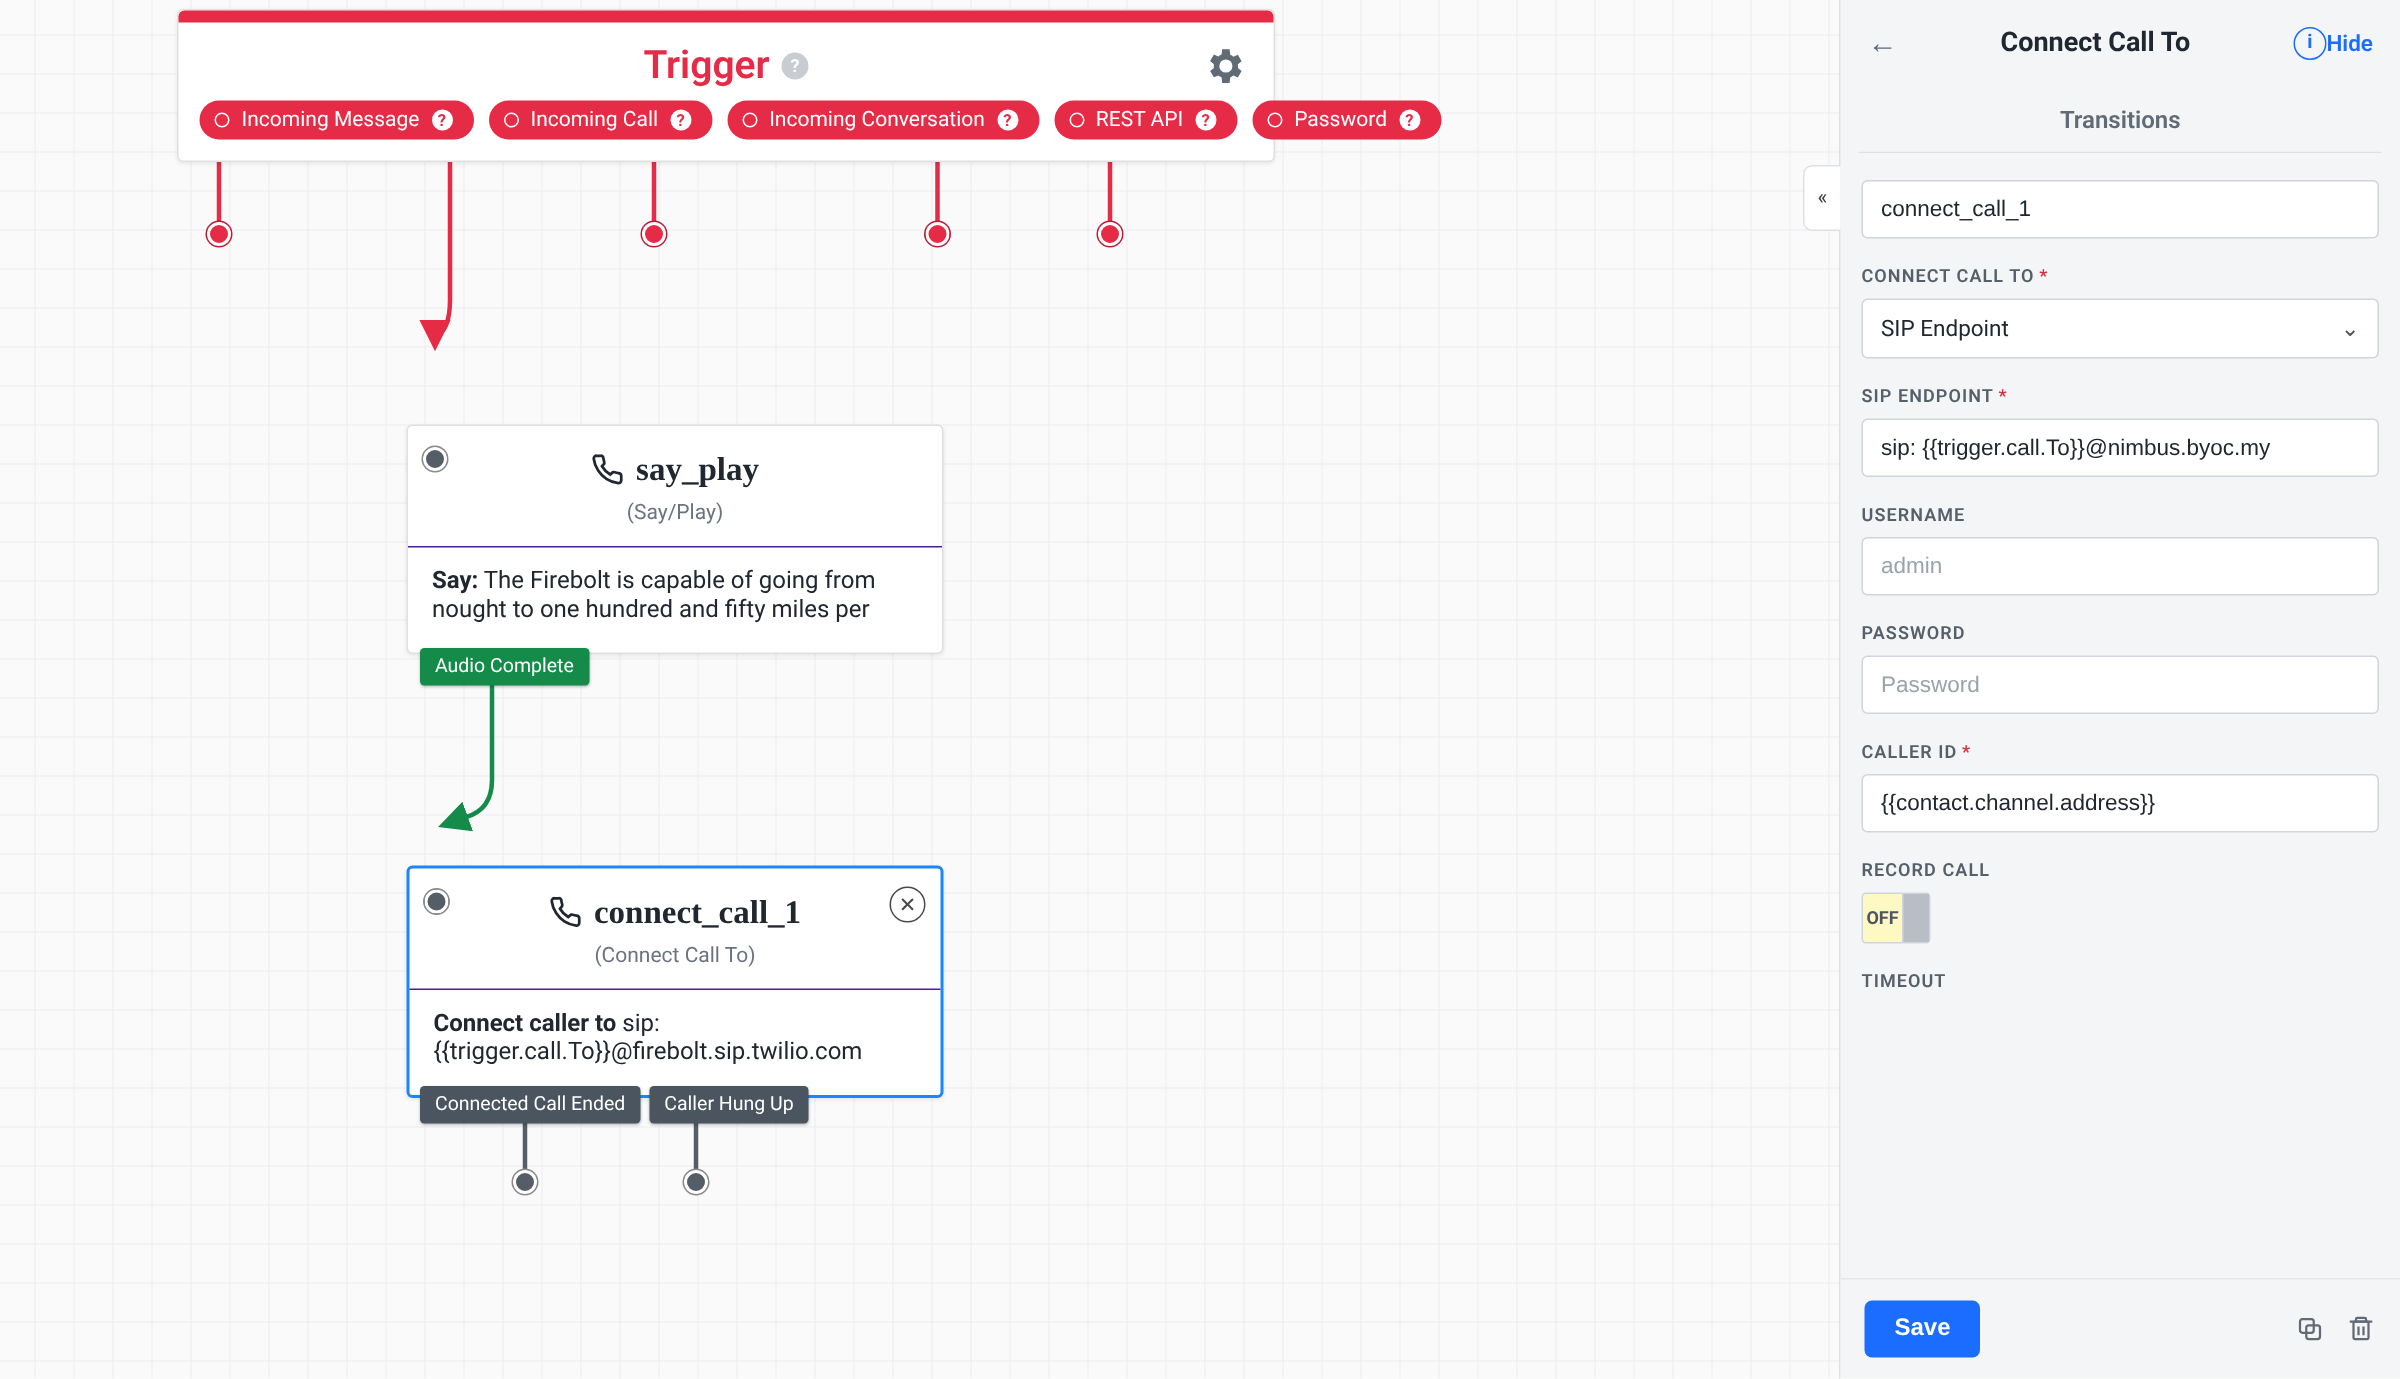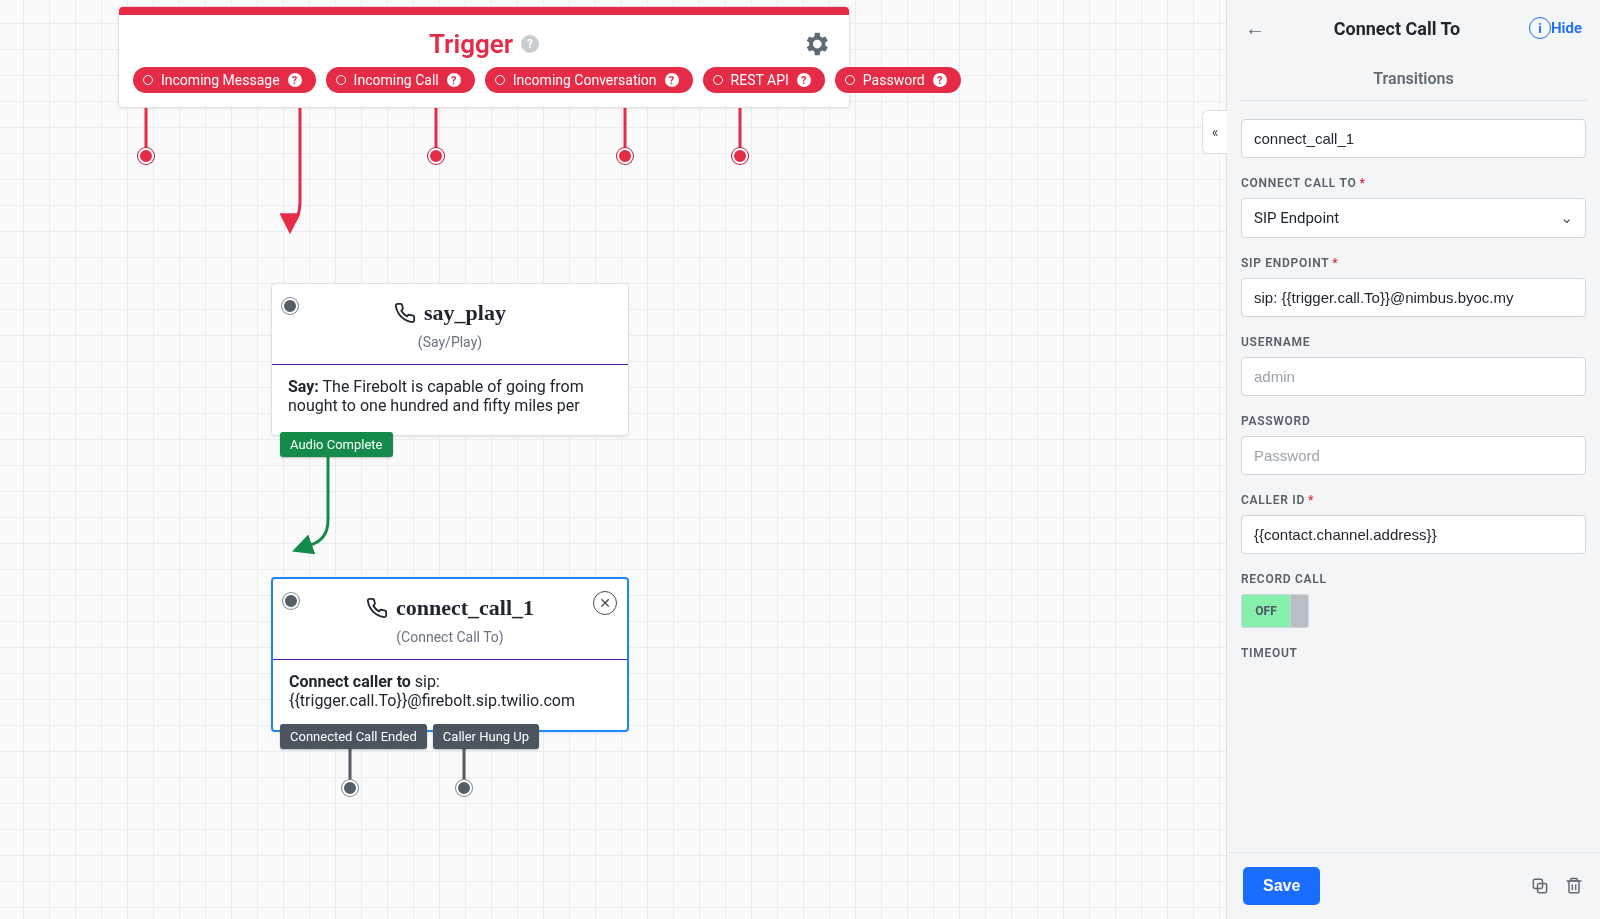--- a/index.html
+++ b/index.html
@@ -122,22 +122,22 @@
   .fld label .req { color:#d92c3c; margin-left:3px; }
   .fld input[type=text], .fld .select {
     width:100%; background:#fff; border:1px solid #cfd5db; border-radius:4px;
     padding:10px 12px; font-size:15px; color:#212730;
   }
   .fld input[type=text]::placeholder { color:#9aa2ab; }
   .select { display:flex; align-items:center; justify-content:space-between; cursor:pointer;}
   .select .chev { color:#4b5563; }
 
   .toggle {
-    width:68px; height:34px; border:1px solid #cfd5db; border-radius:3px;
-    display:flex; align-items:center; background:#86efac; cursor:pointer;
+    width:46px; height:34px; border:1px solid #cfd5db; border-radius:3px;
+    display:flex; align-items:center; background:#fef9c3; cursor:pointer;
   }
   .toggle .lbl { flex:1; text-align:center; font-size:12px; font-weight:700; color:#4b5563;}
   .toggle .knob { width:18px; height:32px; background:#b7bec6; border-left:1px solid #cfd5db;}
 
   .panel-foot {
     display:flex; align-items:center; justify-content:space-between;
     padding:14px 16px; border-top:1px solid #e3e7ea; background:#f4f5f6;
   }
   .btn-save {
     background:#1a6dff; color:#fff; border:none; border-radius:5px;

